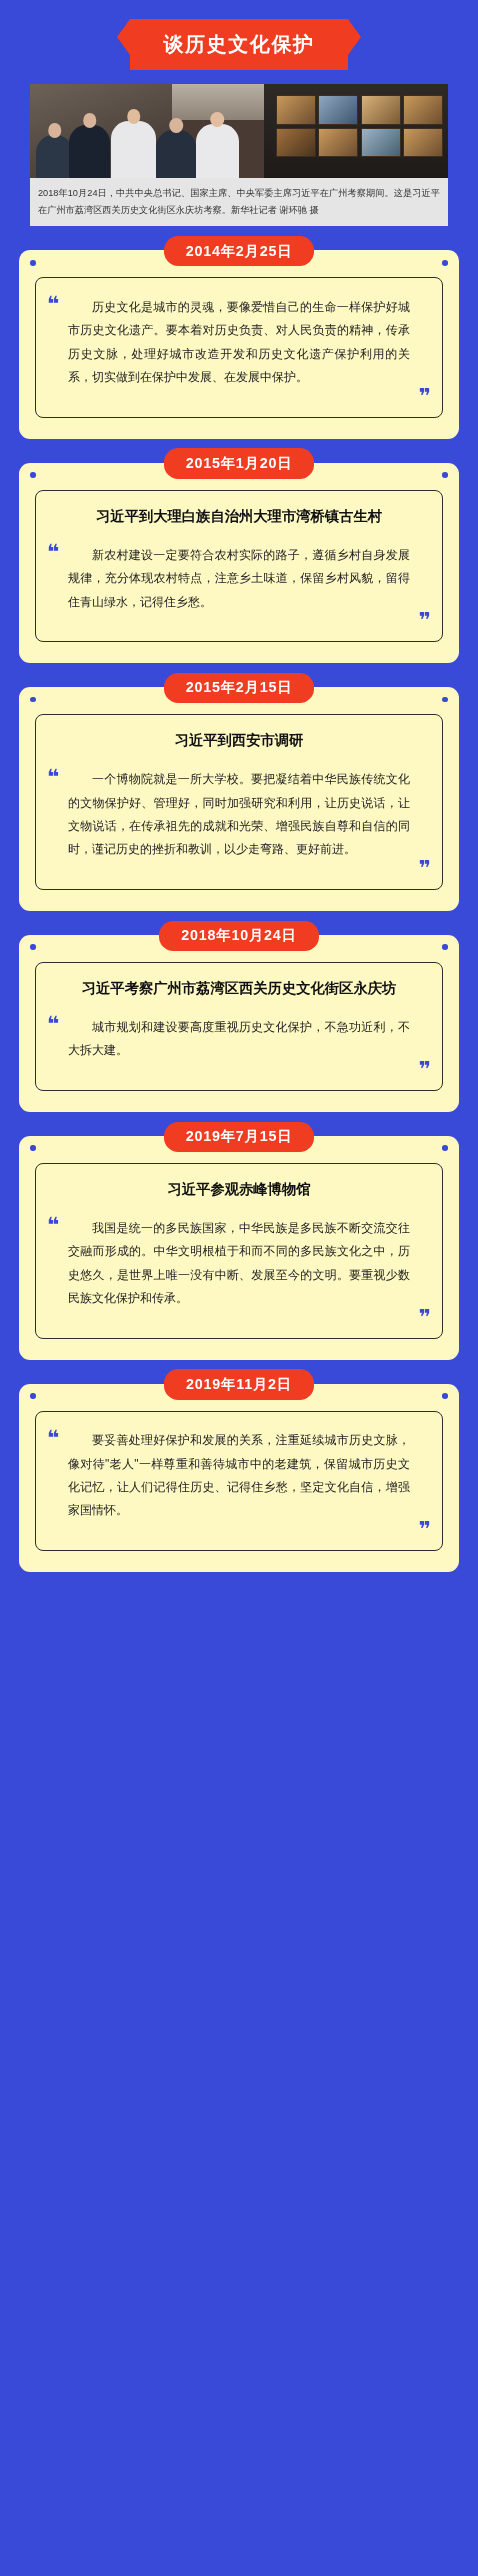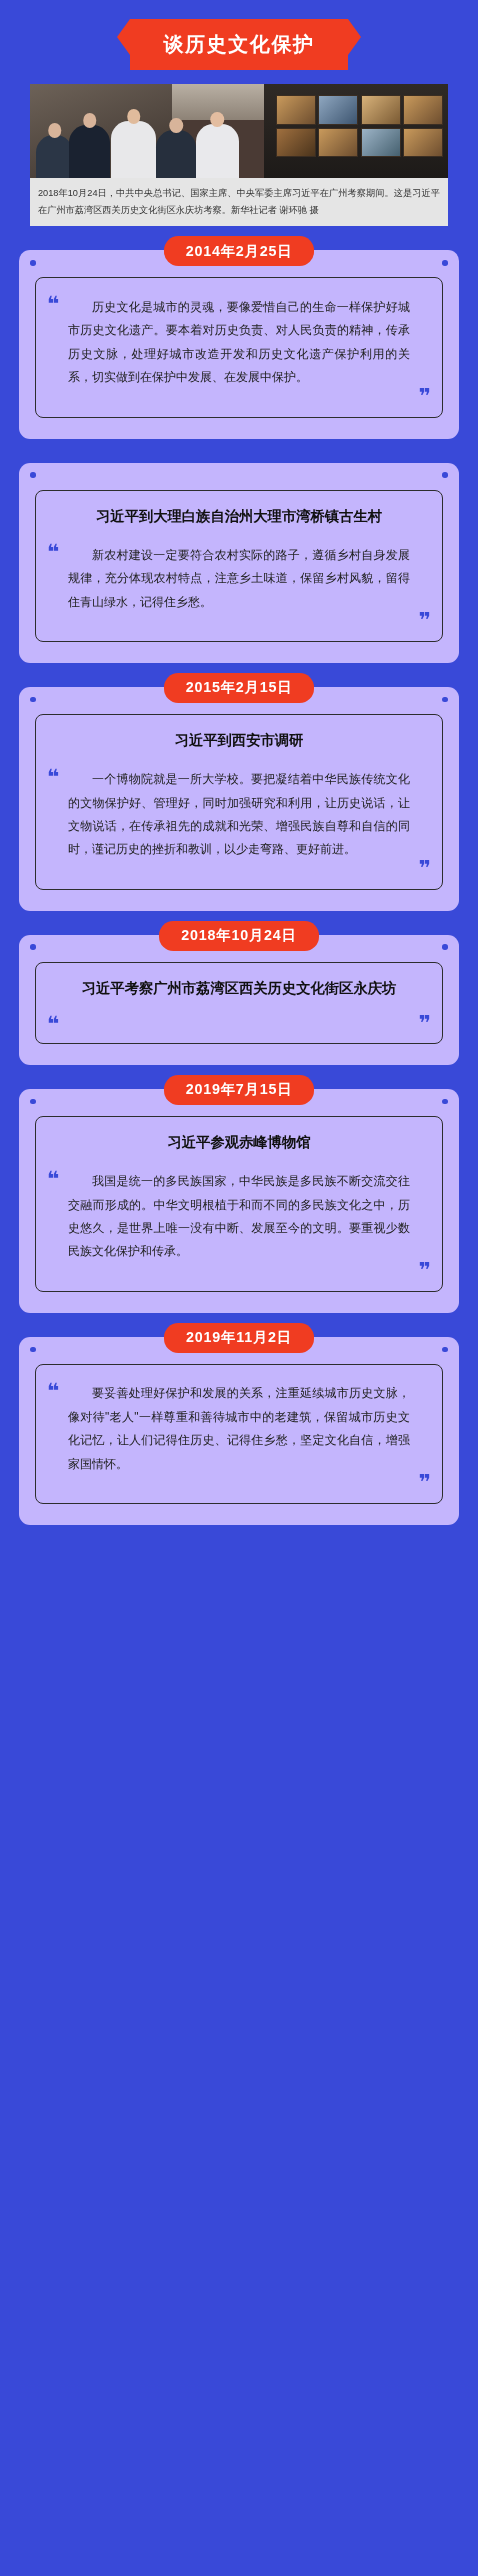--- a/index.html
+++ b/index.html
@@ -120,21 +120,21 @@
     font-size: 9.2px;
     line-height: 1.75;
     padding: 7.2px 8px 8.8px 8px;
     text-align: justify;
   }
 
   
   .card {
     position: relative;
     margin: 24px 19px 0 19px;
-    background: #c4b5fd;
+    background: #fef9c3;
     border-radius: 11px;
     padding: 27px 16px 21px 16px;
   }
   .card::before,
   .card::after {
     content: "";
     position: absolute;
     top: 9.6px;
     width: 5.6px; height: 5.6px;
     border-radius: 50%;
@@ -248,20 +248,23 @@
       </div>
       <div class="card-inner-border">
         <div class="quote-block">
           <span class="qmark open">❝</span>
           <p class="quote-text">历史文化是城市的灵魂，要像爱惜自己的生命一样保护好城市历史文化遗产。要本着对历史负责、对人民负责的精神，传承历史文脉，处理好城市改造开发和历史文化遗产保护利用的关系，切实做到在保护中发展、在发展中保护。</p>
           <span class="qmark close">❞</span>
         </div>
       </div>
     </div>
     <div class="card">
+      <div class="date-pill-wrap">
+        <div class="date-pill">2015年1月20日</div>
+      </div>
       <div class="card-inner-border">
         <div class="card-title">习近平到大理白族自治州大理市湾桥镇古生村</div>
         <div class="quote-block">
           <span class="qmark open">❝</span>
           <p class="quote-text">新农村建设一定要符合农村实际的路子，遵循乡村自身发展规律，充分体现农村特点，注意乡土味道，保留乡村风貌，留得住青山绿水，记得住乡愁。</p>
           <span class="qmark close">❞</span>
         </div>
       </div>
     </div>
     <div class="card">
@@ -278,20 +281,21 @@
       </div>
     </div>
     <div class="card">
       <div class="date-pill-wrap">
         <div class="date-pill">2018年10月24日</div>
       </div>
       <div class="card-inner-border">
         <div class="card-title">习近平考察广州市荔湾区西关历史文化街区永庆坊</div>
         <div class="quote-block">
           <span class="qmark open">❝</span>
+          <p class="quote-text">城市规划和建设要高度重视历史文化保护，不急功近利，不大拆大建。</p>
           <span class="qmark close">❞</span>
         </div>
       </div>
     </div>
     <div class="card">
       <div class="date-pill-wrap">
         <div class="date-pill">2019年7月15日</div>
       </div>
       <div class="card-inner-border">
         <div class="card-title">习近平参观赤峰博物馆</div>

